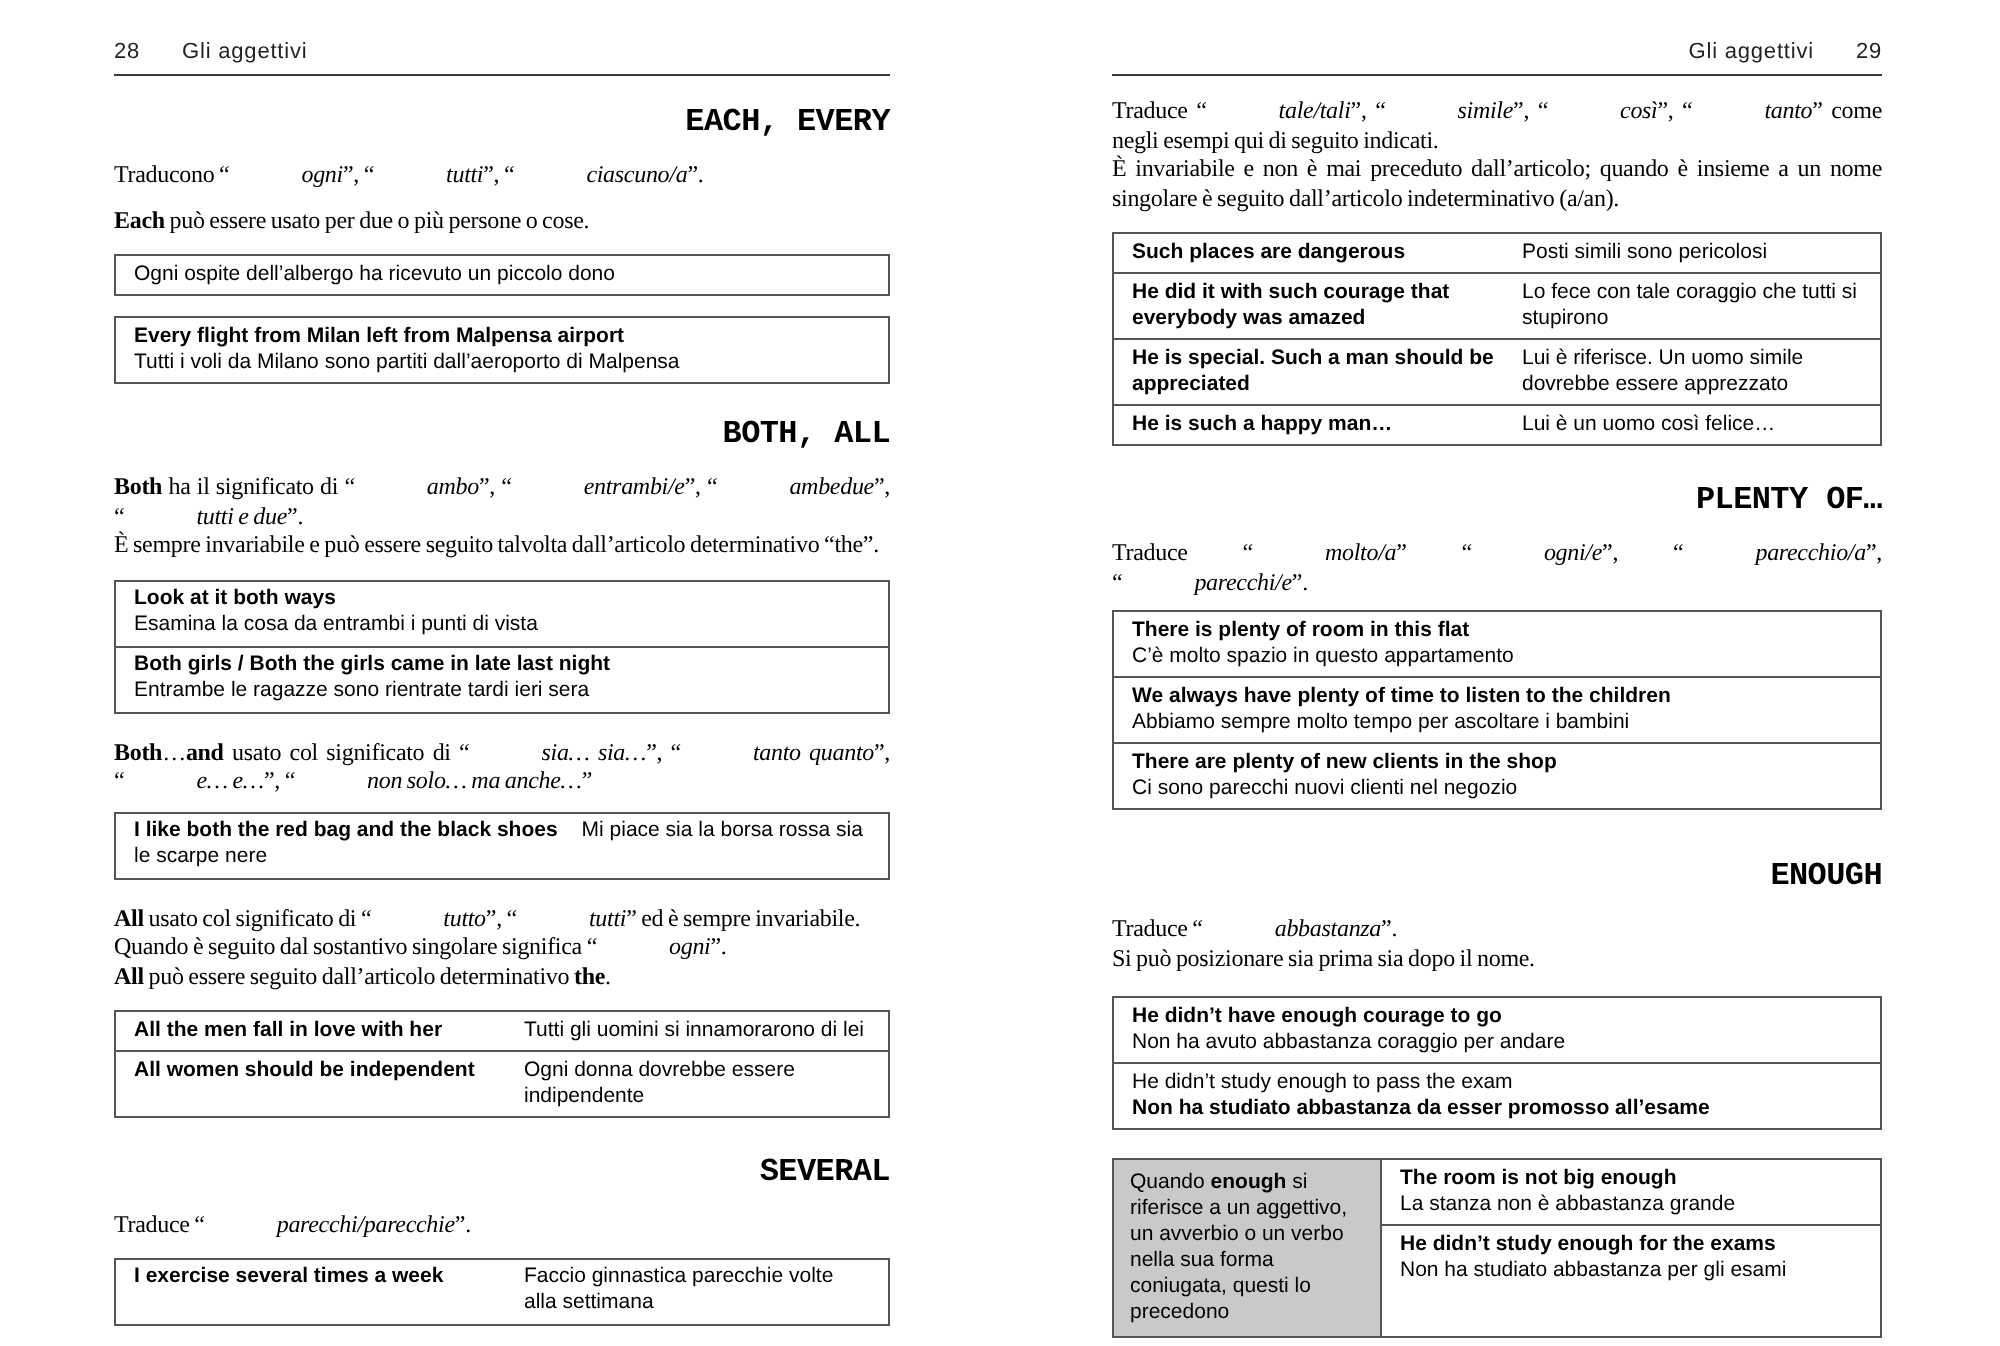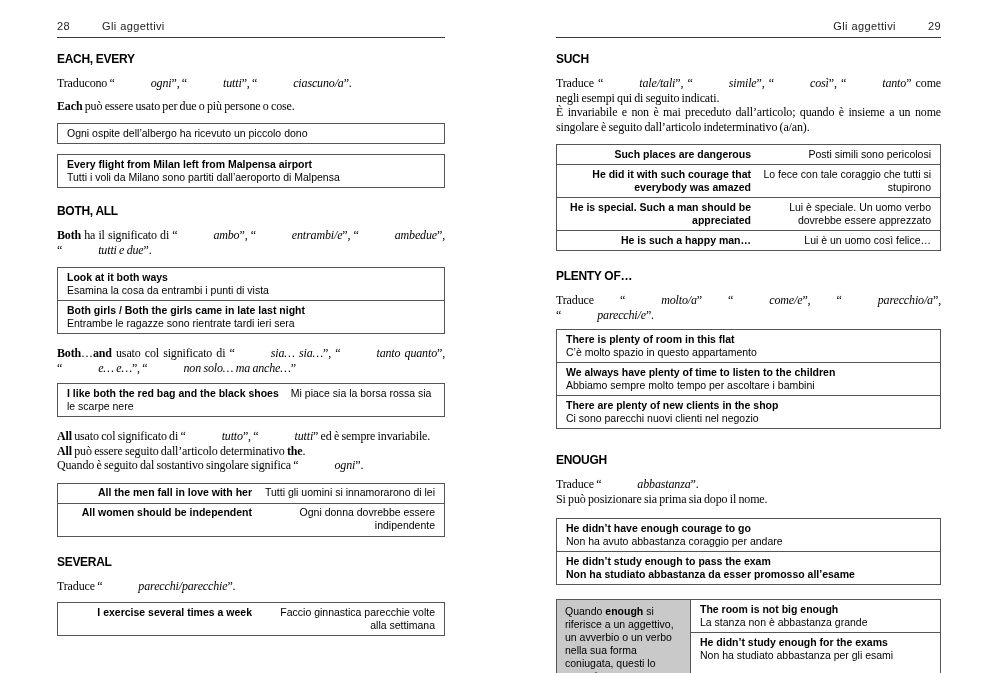--- a/index.html
+++ b/index.html
@@ -7,50 +7,50 @@
     width:1000px;height:673px;background:#ffffff;color:#000;
     font-family:"Liberation Serif", serif;position:relative;overflow:hidden;
   }
   .page{position:absolute;top:20px;}
   #page-left{left:57px;width:388px;}
   #page-right{left:556px;width:385px;}
 
   .running-head{
     font-family:"Liberation Sans", sans-serif;font-size:11px;color:#222;
     letter-spacing:.4px;border-bottom:1.4px solid #3a3a3a;padding-bottom:5px;
-    display:flex;gap:32px;align-items:baseline;
+    display:flex;gap:21px;align-items:baseline;
   }
   .running-head.right{justify-content:flex-end;}
 
   .h2{
-    font-family:Liberation Sans, sans-serif;font-weight:bold;font-size:12px;
-    letter-spacing:-.3px;margin:14px 0 0 0;
+    font-family:Liberation Mono, monospace;font-weight:bold;font-size:16px;
+    letter-spacing:-.3px;margin:14px 0 0 0;text-align:right;
   }
   .para{
     font-size:12px;line-height:14.5px;text-align:justify;
     letter-spacing:-.15px;word-spacing:-.5px;margin:10px 0 0 0;
   }
   .para.tight{margin:0;}
   .b{font-weight:bold;}
   .i{font-style:italic;padding-left:36px;}
 
   .xbox{border:1px solid #555;margin-top:10px;}
   .xrow{
     font-family:"Liberation Sans", sans-serif;font-size:10.5px;line-height:13px;
     padding:2.5px 9px 3.5px 9px;
   }
   .xrow + .xrow{border-top:1px solid #555;}
   .en{font-weight:bold;}
   .it{font-weight:normal;}
   .xrow.stack .en,.xrow.stack .it{display:block;}
-  .xrow.cols{display:flex;text-align:right;}
+  .xrow.cols{display:flex;}
   .xrow.cols .en{flex:none;width:185px;padding-right:10px;}
   .xrow.cols .it{flex:1;}
   .xrow.inline .en{margin-right:12px;}
-  .xrow.swap .en{font-weight:bold;}
+  .xrow.swap .en{font-weight:normal;}
   .xrow.swap .it{font-weight:bold;}
 
   .note-table{display:flex;border:1px solid #555;margin-top:14px;}
   .note-cell{
     flex:none;width:134px;background:#c9c9c9;border-right:1px solid #555;
     font-family:"Liberation Sans", sans-serif;font-size:10.5px;line-height:13px;
     padding:5px 8px;box-sizing:border-box;
   }
   .note-rows{flex:1;}
   .note-rows .xrow + .xrow{border-top:1px solid #555;}
@@ -82,20 +82,21 @@
 
   <div class="xbox">
     <div class="xrow stack">
       <span class="en">Every flight from Milan left from Malpensa airport</span>
       <span class="it">Tutti i voli da Milano sono partiti dall’aeroporto di Malpensa</span>
     </div>
   </div>
 
   <div class="h2 mt16">BOTH, ALL</div>
   <p class="para"><span class="b">Both</span><span> ha il significato di “</span><span class="i">ambo</span><span>”, “</span><span class="i">entrambi/e</span><span>”, “</span><span class="i">ambedue</span><span>”, “</span><span class="i">tutti e due</span><span>”.</span></p>
+  <p class="para tight"><span>È sempre invariabile e può essere seguito talvolta dall’articolo determinativo “the”.</span></p>
 
   <div class="xbox">
     <div class="xrow stack">
       <span class="en">Look at it both ways</span>
       <span class="it">Esamina la cosa da entrambi i punti di vista</span>
     </div>
     <div class="xrow stack">
       <span class="en">Both girls / Both the girls came in late last night</span>
       <span class="it">Entrambe le ragazze sono rientrate tardi ieri sera</span>
     </div>
@@ -103,22 +104,22 @@
 
   <p class="para mt12"><span class="b">Both</span><span>…</span><span class="b">and</span><span> usato col significato di “</span><span class="i">sia… sia…</span><span>”, “</span><span class="i">tanto quanto</span><span>”, “</span><span class="i">e… e…</span><span>”, “</span><span class="i">non solo… ma anche…</span><span>”</span></p>
 
   <div class="xbox mt8">
     <div class="xrow inline">
       <span class="en">I like both the red bag and the black shoes</span><span class="it">Mi piace sia la borsa rossa sia le scarpe nere</span>
     </div>
   </div>
 
   <p class="para mt12 tight" style="margin-top:12px"><span class="b">All</span><span> usato col significato di “</span><span class="i">tutto</span><span>”, “</span><span class="i">tutti</span><span>” ed è sempre invariabile.</span></p>
+  <p class="para tight"><span>Quando è seguito dal sostantivo singolare significa “</span><span class="i">ogni</span><span>”.</span></p>
   <p class="para tight"><span class="b">All</span><span> può essere seguito dall’articolo determinativo </span><span class="b">the</span><span>.</span></p>
-  <p class="para tight"><span>Quando è seguito dal sostantivo singolare significa “</span><span class="i">ogni</span><span>”.</span></p>
 
   <div class="xbox">
     <div class="xrow cols">
       <span class="en">All the men fall in love with her</span>
       <span class="it">Tutti gli uomini si innamorarono di lei</span>
     </div>
     <div class="xrow cols">
       <span class="en">All women should be independent</span>
       <span class="it">Ogni donna dovrebbe essere indipendente</span>
     </div>
@@ -136,45 +137,44 @@
 
 </div>
 
 <div class="page" id="page-right">
 
   <div class="running-head right">
     <span>Gli aggettivi</span>
     <span>29</span>
   </div>
 
-  <div class="h2">SUCH</div>
   <p class="para"><span>Traduce “</span><span class="i">tale/tali</span><span>”, “</span><span class="i">simile</span><span>”, “</span><span class="i">così</span><span>”, “</span><span class="i">tanto</span><span>” come negli esempi qui di seguito indicati.</span></p>
   <p class="para tight"><span>È invariabile e non è mai preceduto dall’articolo; quando è insieme a un nome singolare è seguito dall’articolo indeterminativo (a/an).</span></p>
 
   <div class="xbox">
     <div class="xrow cols">
       <span class="en">Such places are dangerous</span>
       <span class="it">Posti simili sono pericolosi</span>
     </div>
     <div class="xrow cols">
       <span class="en">He did it with such courage that everybody was amazed</span>
       <span class="it">Lo fece con tale coraggio che tutti si stupirono</span>
     </div>
     <div class="xrow cols">
       <span class="en">He is special. Such a man should be appreciated</span>
-      <span class="it">Lui è speciale. Un uomo verbo dovrebbe essere apprezzato</span>
+      <span class="it">Lui è riferisce. Un uomo simile dovrebbe essere apprezzato</span>
     </div>
     <div class="xrow cols">
       <span class="en">He is such a happy man…</span>
       <span class="it">Lui è un uomo così felice…</span>
     </div>
   </div>
 
   <div class="h2 mt18">PLENTY OF…</div>
-  <p class="para"><span>Traduce “</span><span class="i">molto/a</span><span>” “</span><span class="i">come/e</span><span>”, “</span><span class="i">parecchio/a</span><span>”, “</span><span class="i">parecchi/e</span><span>”.</span></p>
+  <p class="para"><span>Traduce “</span><span class="i">molto/a</span><span>” “</span><span class="i">ogni/e</span><span>”, “</span><span class="i">parecchio/a</span><span>”, “</span><span class="i">parecchi/e</span><span>”.</span></p>
 
   <div class="xbox mt7">
     <div class="xrow stack">
       <span class="en">There is plenty of room in this flat</span>
       <span class="it">C’è molto spazio in questo appartamento</span>
     </div>
     <div class="xrow stack">
       <span class="en">We always have plenty of time to listen to the children</span>
       <span class="it">Abbiamo sempre molto tempo per ascoltare i bambini</span>
     </div>

